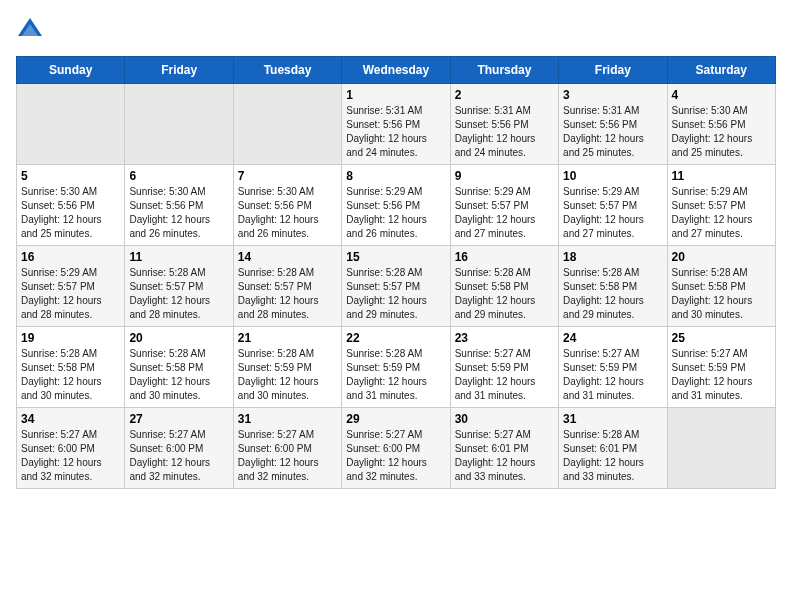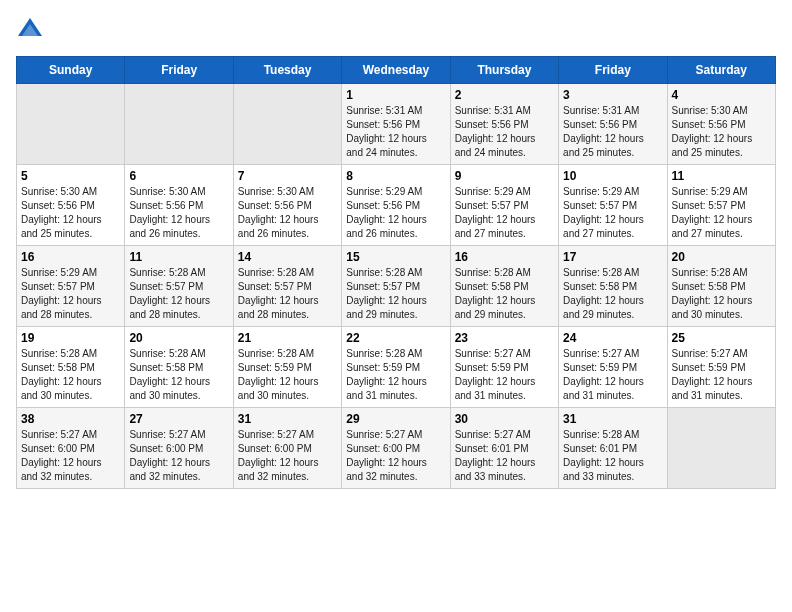--- a/index.html
+++ b/index.html
@@ -243,21 +243,21 @@
 and 29 minutes.</div>
           </td>
           <td>
             <span class="day-num">16</span>
             <div class="day-info" style="white-space: pre-line;">Sunrise: 5:28 AM
 Sunset: 5:58 PM
 Daylight: 12 hours
 and 29 minutes.</div>
           </td>
           <td>
-            <span class="day-num">17</span>
+            <span class="day-num">18</span>
             <div class="day-info" style="white-space: pre-line;">Sunrise: 5:28 AM
 Sunset: 5:58 PM
 Daylight: 12 hours
 and 29 minutes.</div>
           </td>
           <td>
             <span class="day-num">20</span>
             <div class="day-info" style="white-space: pre-line;">Sunrise: 5:28 AM
 Sunset: 5:58 PM
 Daylight: 12 hours
@@ -310,21 +310,21 @@
           <td>
             <span class="day-num">25</span>
             <div class="day-info" style="white-space: pre-line;">Sunrise: 5:27 AM
 Sunset: 5:59 PM
 Daylight: 12 hours
 and 31 minutes.</div>
           </td>
         </tr>
         <tr>
           <td>
-            <span class="day-num">38</span>
+            <span class="day-num">34</span>
             <div class="day-info" style="white-space: pre-line;">Sunrise: 5:27 AM
 Sunset: 6:00 PM
 Daylight: 12 hours
 and 32 minutes.</div>
           </td>
           <td>
             <span class="day-num">27</span>
             <div class="day-info" style="white-space: pre-line;">Sunrise: 5:27 AM
 Sunset: 6:00 PM
 Daylight: 12 hours

